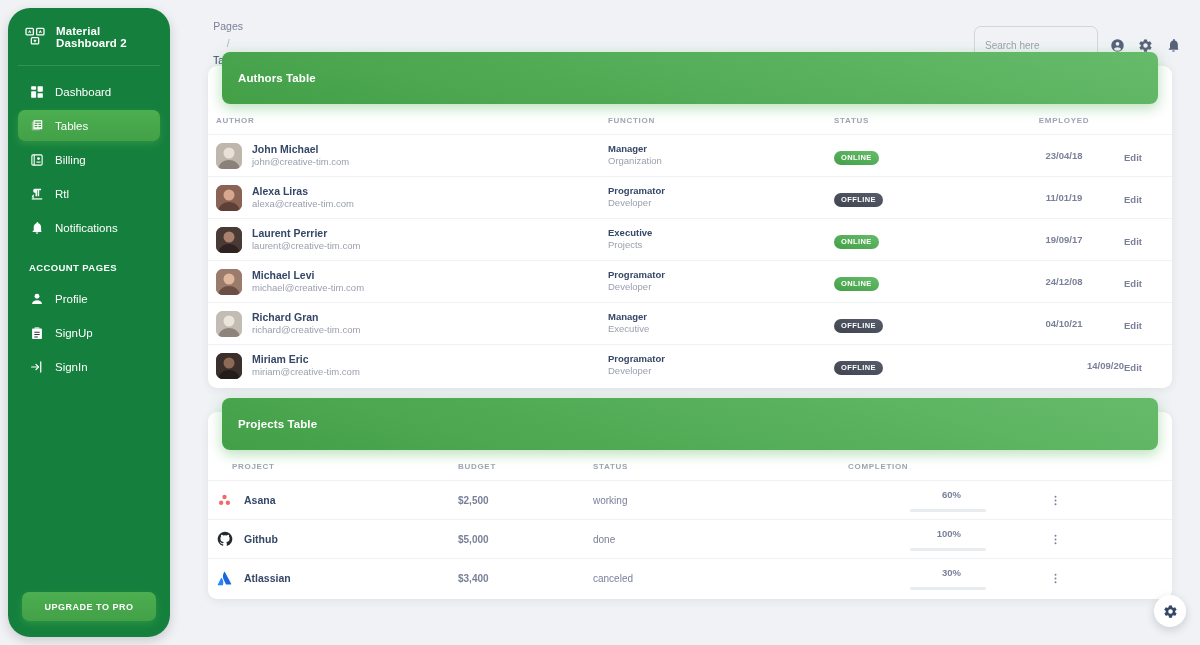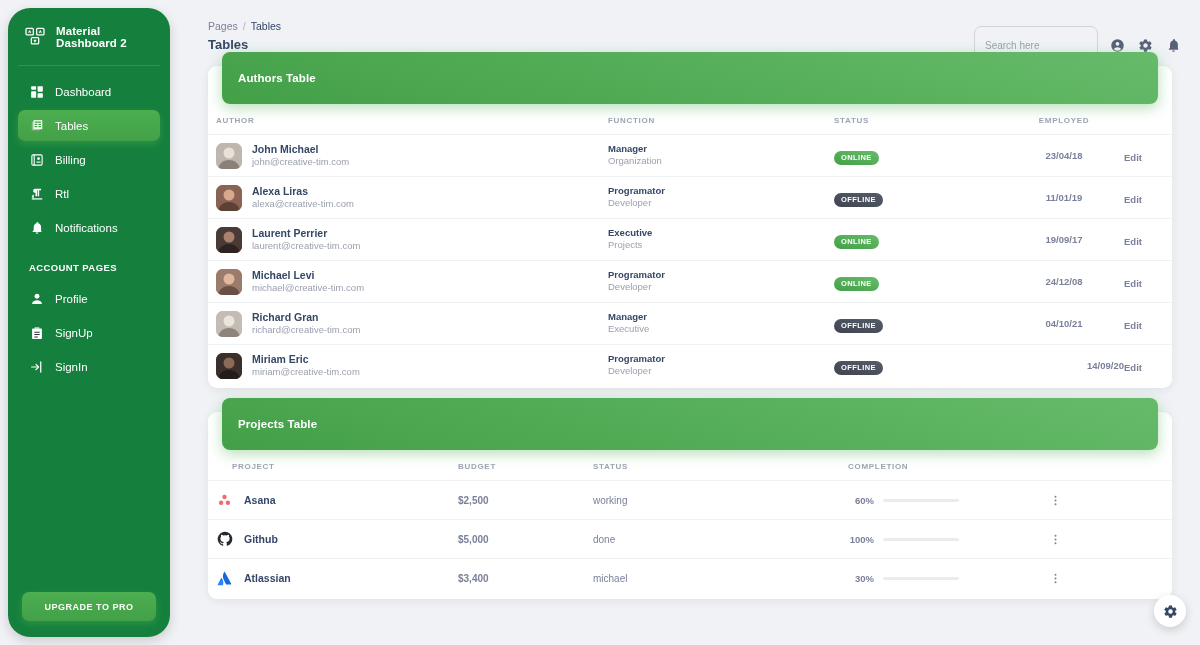--- a/index.html
+++ b/index.html
@@ -58,21 +58,21 @@
     font-family: inherit; cursor: pointer;
     box-shadow: 0 3px 7px rgba(76,175,80,.4);
   }
 
   
   .main { position: absolute; left: 186px; top: 0; width: 1014px; height: 645px; overflow: hidden; }
   .topbar {
     display: flex; align-items: flex-start; justify-content: space-between;
     padding: 20px 18px 0 22px; height: 62px;
   }
-  .crumbs { font-size: 10.5px; color: #7b809a; display: flex; align-items: center; gap: 5px; }
+  .crumbs { font-size: 10.5px; color: #7b809a; display: flex; align-items: center; gap: 5px; flex-direction: column; }
   .crumbs a { color: #7b809a; text-decoration: none; cursor: pointer; }
   .crumb-sep { color: #aeb2c0; }
   .crumb-cur { color: #344767; }
   .page-title { font-size: 13px; font-weight: 700; color: #344767; margin-top: 5px; }
 
   .topbar-right { display: flex; align-items: center; gap: 12px; padding-top: 6px; }
   .search-box {
     width: 124px; height: 38px;
     border: 1px solid #d2d6da; border-radius: 7px;
     background: transparent;
@@ -141,21 +141,21 @@
     text-decoration: none; cursor: pointer;
   }
 
   
   .proj-cell { display: flex; align-items: center; gap: 11px; height: 38px; padding-left: 8px; }
   .proj-icon { width: 17px; height: 17px; flex: 0 0 17px; display: flex; align-items: center; justify-content: center; }
   .proj-icon svg { display: block; }
   .proj-name { font-size: 10.5px; font-weight: 700; color: #344767; }
   .cell-txt { font-size: 10px; font-weight: 600; color: #7b809a; }
   .cell-status { font-size: 10px; color: #7b809a; }
-  .completion { display: flex; align-items: center; gap: 9px; }
+  .completion { display: flex; align-items: center; gap: 9px; flex-direction: column; }
   .pct { font-size: 9.5px; font-weight: 600; color: #7b809a; width: 26px; text-align: right; }
   .bar-track { width: 76px; height: 3px; border-radius: 2px; background: #e9ecef; overflow: hidden; }
   .bar-fill { height: 3px; border-radius: 2px; }
   .kebab { width: 14px; height: 14px; color: #7b809a; cursor: pointer; display:flex; align-items:center; justify-content:center; }
   .kebab svg { display: block; }
 
   
   .fab {
     position: absolute; right: 14px; bottom: 18px;
     width: 32px; height: 32px; border-radius: 50%;
@@ -578,21 +578,21 @@
                     <span class="proj-icon">
                       <svg viewBox="0 0 24 24" width="15" height="15">
                         <path d="M7.4 11.3c-.3-.4-.9-.3-1.1.2L1.1 21.8c-.2.4.1.9.6.9h7.2c.2 0 .4-.1.5-.4 1.6-3.2.6-8.2-2-11z" fill="#2684FF"></path>
                         <path d="M11.5 1.4c-2.7 4.3-2.5 9 -.7 12.6l3.5 7c.1.3.3.4.6.4h7.2c.5 0 .8-.5.6-.9L12.6 1.4c-.2-.5-.8-.5-1.1 0z" fill="#1868DB"></path>
                       </svg>
                     </span>
                     <span class="proj-name">Atlassian</span>
                   </div>
                 </td>
                 <td class="cell-txt">$3,400</td>
-                <td class="cell-status">michael</td>
+                <td class="cell-status">canceled</td>
                 <td>
                   <div class="completion">
                     <span class="pct">30%</span>
                     <span class="bar-track">
                       <span class="bar-fill" style="width:30%;background:#C62828"></span>
                     </span>
                   </div>
                 </td>
                 <td>
                   <span class="kebab">

